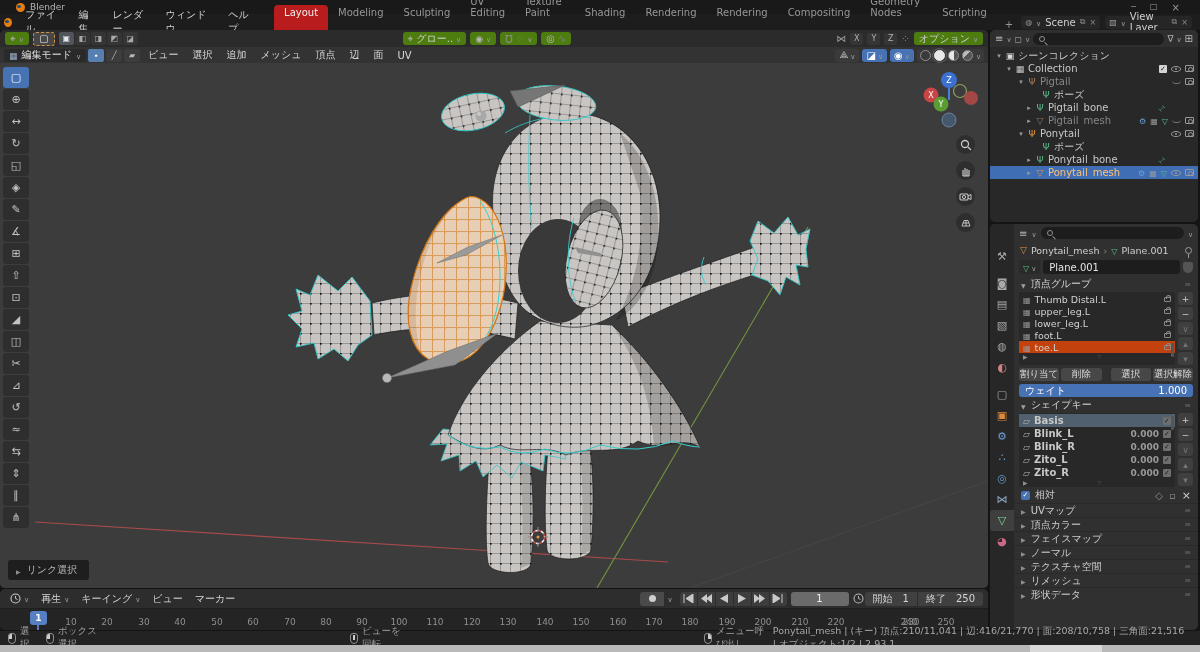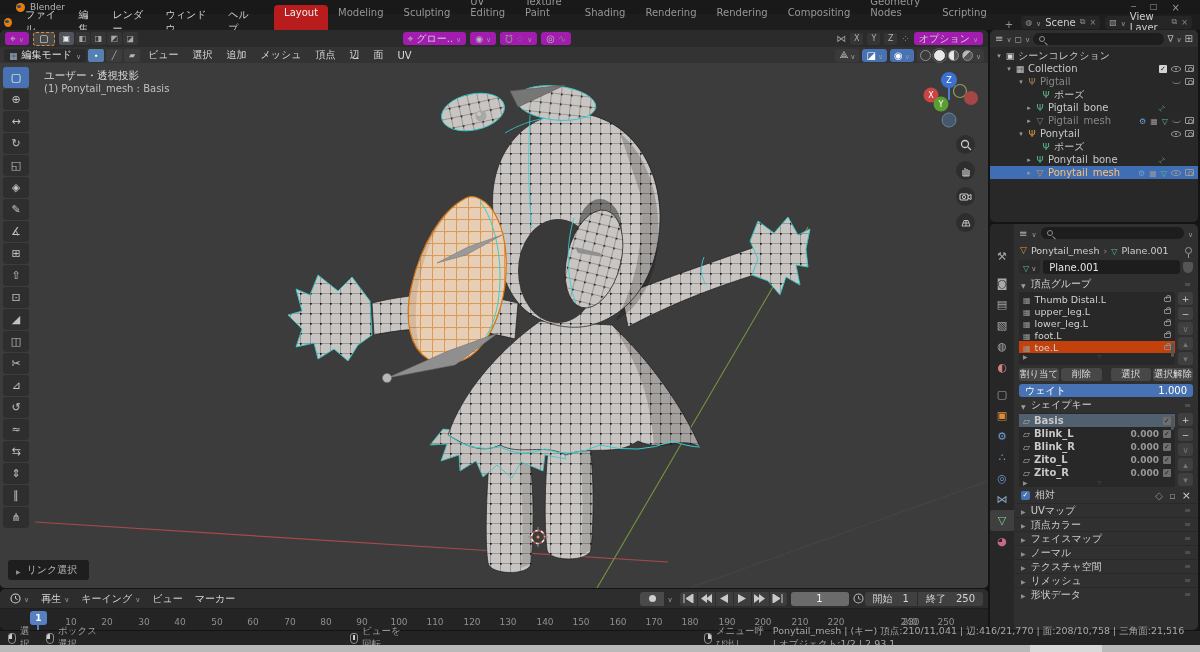--- a/index.html
+++ b/index.html
@@ -20,21 +20,21 @@
   .tab.active{background:#b91c1c;color:#ededed;}
   .tab-plus{padding:0 8px;color:#979797;}
   .tb-right{margin-left:auto;display:flex;gap:5px;padding-right:8px;align-items:center;}
   .selector{display:flex;align-items:center;background:#262626;border-radius:3px;height:13px;padding:0 4px;gap:4px;color:#cfcfcf;}
   .sel-ico{color:#9a9a9a;font-size:8px;}
   .mini{color:#8a8a8a;font-size:8px;}
   .chev::before{content:"∨";font-size:7px;color:#9a9a9a;}
   
   .vp-area{left:0;top:30px;width:988px;height:558px;border-radius:5px;overflow:hidden;background:#3c3c3c;}
   .toolsettings{position:absolute;left:0;top:0;width:988px;height:17px;background:#2b2b2b;display:flex;align-items:center;gap:4px;padding:0 5px;}
-  .ts-btn{height:13px;display:flex;align-items:center;gap:3px;background:#a21caf;border-radius:3px;padding:0 5px;color:#cfcfcf;}
+  .ts-btn{height:13px;display:flex;align-items:center;gap:3px;background:#4d7c0f;border-radius:3px;padding:0 5px;color:#cfcfcf;}
   .ts-tool-active{width:22px;height:14px;background:#474747;border:1px dashed #d89040;border-radius:3px;display:flex;align-items:center;justify-content:center;color:#e8e8e8;}
   .selmode{display:flex;gap:1px;}
   .sm{width:15px;height:13px;background:#353535;border-radius:2px;display:flex;align-items:center;justify-content:center;color:#a8a8a8;font-size:8px;}
   .sm.on{background:#50555c;color:#e8e8e8;}
   .ts-spacer{flex:1;}
   .axbtn{width:13px;height:12px;background:#353535;border-radius:2px;display:flex;align-items:center;justify-content:center;color:#b0b0b0;font-size:8px;}
   .i-orient::before{content:"⌖";color:#b8b8b8;}
   .i-pivot::before{content:"◉";color:#b8b8b8;font-size:9px;}
   .i-magnet::before{content:"Ω";color:#8f8f8f;transform:rotate(180deg);display:inline-block;}
   .i-prop::before{content:"◎";color:#b8b8b8;}
@@ -435,24 +435,20 @@
         <span class="tool t14"></span>
         <span class="tool t15"></span>
         <span class="tool t16"></span>
         <span class="tool t17"></span>
         <span class="tool t18"></span>
         <span class="tool t19"></span>
         <span class="tool t20"></span>
         <span class="tool t21"></span>
       </div>
 
-      <div class="ov-text">
-        <div class="ov1">ユーザー・透視投影</div>
-        <div class="ov2">(1) Ponytail_mesh : Basis</div>
-      </div>
 
       <svg class="gizmo" width="62" height="60">
         <line x1="31" y1="32" x2="31" y2="14" stroke="#4a7fd6" stroke-width="2"></line>
         <circle cx="31" cy="12" r="8" fill="#3b6fd0"></circle>
         <text x="31" y="15" text-anchor="middle" font-size="8" fill="#fff">Z</text>
         <circle cx="13" cy="27" r="7.5" fill="#c94444"></circle>
         <text x="13" y="30" text-anchor="middle" font-size="8" fill="#fff">X</text>
         <circle cx="23" cy="36" r="7.5" fill="#5a9e33"></circle>
         <text x="23" y="39" text-anchor="middle" font-size="8" fill="#fff">Y</text>
         <circle cx="42" cy="23" r="6.5" fill="none" stroke="#8aa05a" stroke-width="1.2"></circle>

